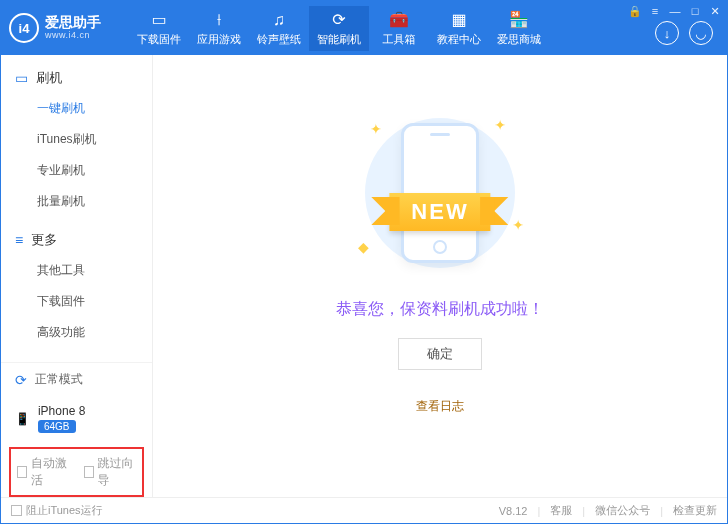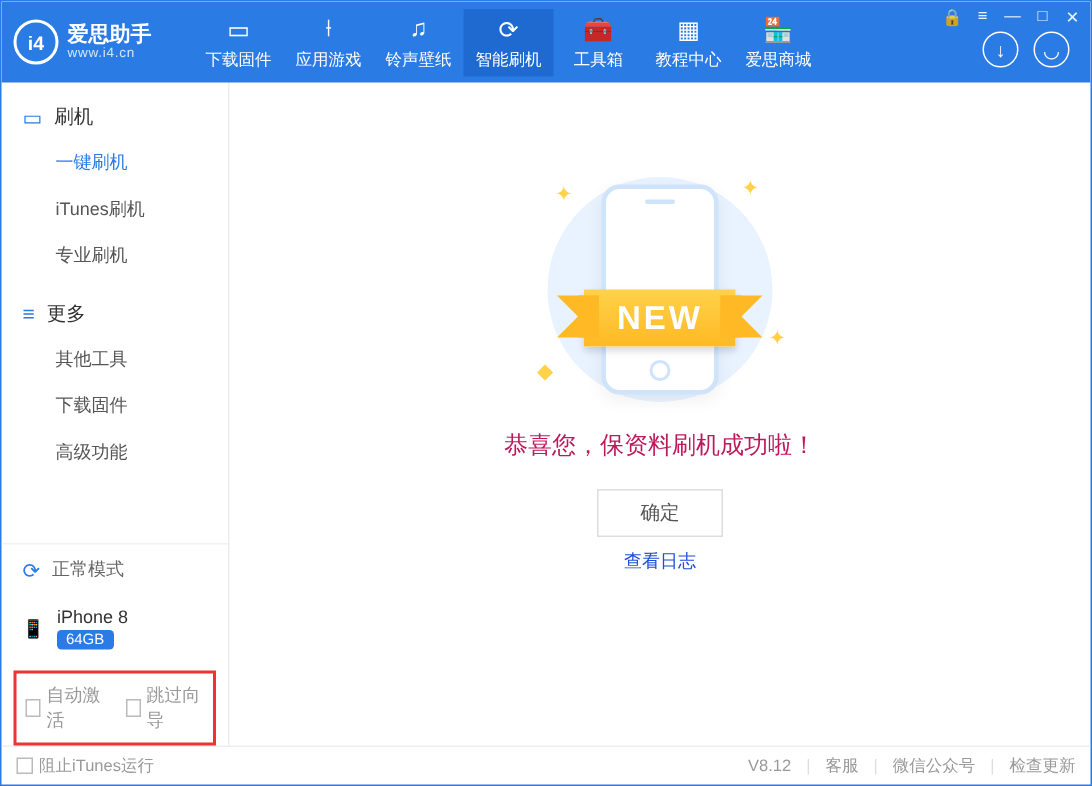--- a/index.html
+++ b/index.html
@@ -40,23 +40,23 @@
   .phone-wrap { position: relative; width: 200px; height: 160px; display:flex; align-items:center; justify-content:center; }
   .circle-bg { width: 150px; height: 150px; background: #e8f3ff; border-radius: 50%; position: absolute; }
   .sparkle { position:absolute; color:#ffd24a; font-size:14px; }
   .phone { position: relative; width: 78px; height: 140px; background: #fff; border: 3px solid #cfe3fb; border-radius: 12px; box-shadow: 0 4px 12px rgba(0,0,0,.06); }
   .phone:before { content:""; position:absolute; top:7px; left:50%; transform:translateX(-50%); width:20px; height:3px; background:#cfe3fb; border-radius:2px;}
   .phone:after { content:""; position:absolute; bottom:6px; left:50%; transform:translateX(-50%); width:10px; height:10px; border:2px solid #cfe3fb; border-radius:50%;}
   .ribbon { position: absolute; top: 80px; left: 50%; transform: translateX(-50%); background: linear-gradient(#ffd24a,#ffb924); color: #fff; font-weight: bold; letter-spacing: 2px; padding: 6px 22px; font-size: 22px; box-shadow: 0 3px 5px rgba(0,0,0,.15); }
   .ribbon:before, .ribbon:after { content:""; position:absolute; top:4px; width:0; height:0; border:14px solid #ffb924; }
   .ribbon:before { left:-18px; border-left-color:transparent; }
   .ribbon:after { right:-18px; border-right-color:transparent; }
-  .success-text { margin-top: 14px; font-size: 16px; color: #be185d; }
+  .success-text { margin-top: 26px; font-size: 16px; color: #8b5cf6; }
   .ok-btn { margin-top: 18px; border: 1px solid #ddd; background: #fff; padding: 6px 28px; font-size: 13px; color:#555; cursor: pointer; }
-  .log-link { margin-top: 8px; color: #1d4ed8; font-size: 12px; cursor: pointer; }
+  .log-link { margin-top: 28px; color: #a16207; font-size: 12px; cursor: pointer; }
   .footer { height: 26px; border-top: 1px solid #eee; display: flex; align-items: center; padding: 0 10px; font-size: 11px; color: #999; }
   .footer .fchk { display:flex; align-items:center; gap:4px; }
   .footer .fchk .box { width:11px; height:11px; border:1px solid #bbb; }
   .footer .spacer { flex:1; }
   .footer .sep { margin: 0 10px; color:#ddd; }
 </style>
 </head>
 <body>
 
 <div class="header">
@@ -114,20 +114,21 @@
   <div class="sidebar">
     <div id="sb-groups">
         <div class="sb-group">
           <div class="sb-head">
             <span class="glyph">▭</span>
             <span>刷机</span>
           </div>
           <div class="sb-item active">一键刷机</div>
           <div class="sb-item">iTunes刷机</div>
           <div class="sb-item">专业刷机</div>
+          <div class="sb-item">批量刷机</div>
         </div>
         <div class="sb-group">
           <div class="sb-head">
             <span class="glyph">≡</span>
             <span>更多</span>
           </div>
           <div class="sb-item">其他工具</div>
           <div class="sb-item">下载固件</div>
           <div class="sb-item">高级功能</div>
         </div>

